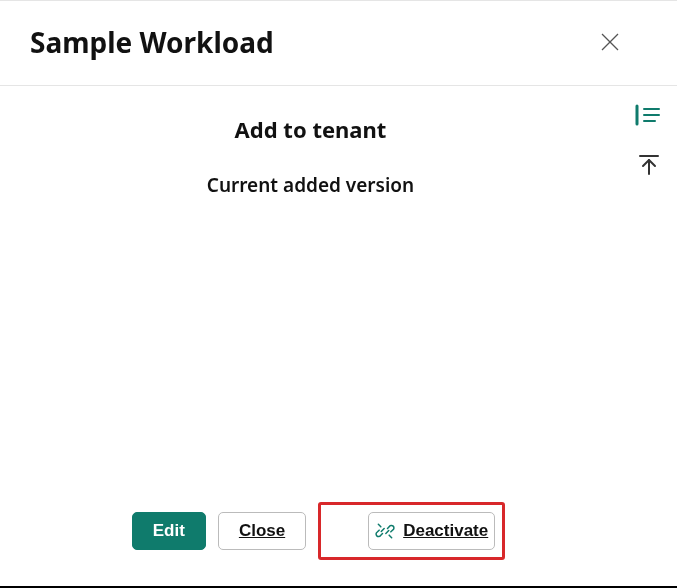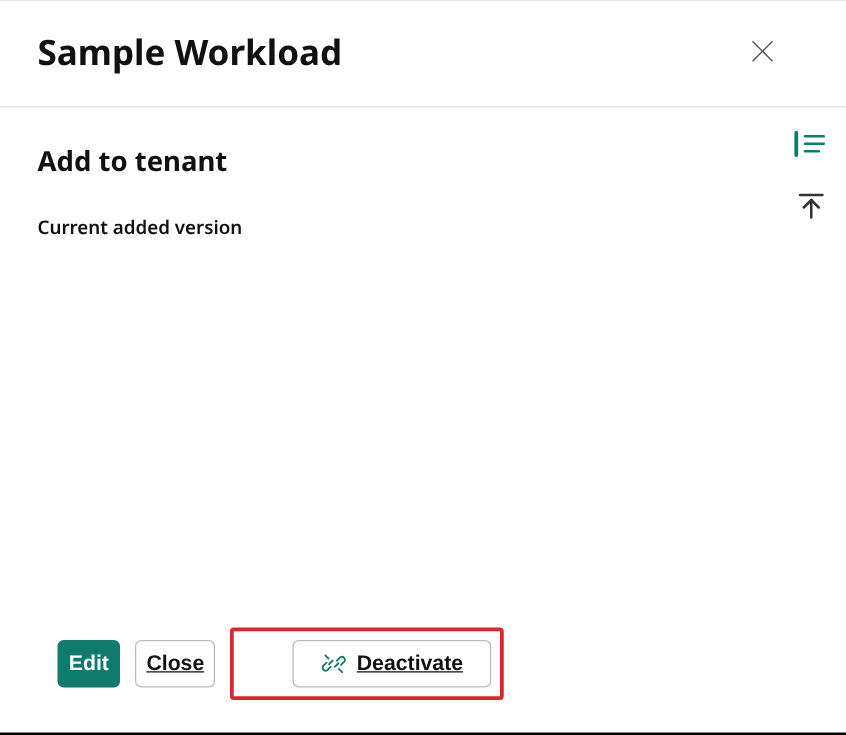--- a/index.html
+++ b/index.html
@@ -44,29 +44,30 @@
     }
     .content {
       flex: 1;
       display: flex;
     }
     .main {
       flex: 1;
       padding: 28px 30px 20px 30px;
       display: flex;
       flex-direction: column;
+      align-items: center;
     }
     .section-title {
       font-size: 22px;
       font-weight: 700;
       color: #111;
       margin-bottom: 28px;
     }
     .field-label {
-      font-size: 15px;
+      font-size: 19px;
       font-weight: 600;
       color: #111;
       margin-bottom: 34px;
     }
     .field-value {
       font-size: 17px;
       font-weight: 400;
       color: #111;
     }
     .spacer {
@@ -76,21 +77,21 @@
       display: flex;
       gap: 12px;
       align-items: center;
       padding-left: 16px;
       padding-bottom: 6px;
     }
     .btn {
       font-size: 17px;
       font-weight: 600;
       border-radius: 5px;
-      padding: 8px 8px;
+      padding: 8px 20px;
       cursor: pointer;
       border: 1px solid #bbb;
       background: #fff;
       display: inline-flex;
       align-items: center;
       gap: 8px;
       line-height: 1.2;
     }
     .btn-primary {
       background: #0f7b6c;
@@ -103,21 +104,21 @@
       color: #111;
       text-decoration: underline;
     }
     .btn-box {
       border: 3px solid #d8282a;
       border-radius: 3px;
       padding: 7px;
       display: inline-flex;
     }
     .btn-deactivate {
-      padding: 8px 22px;
+      padding: 8px 6px;
       margin-left: 40px;
     }
     .plug-icon svg {
       display: block;
     }
     .side-rail {
       width: 56px;
       padding-top: 18px;
       display: flex;
       flex-direction: column;

